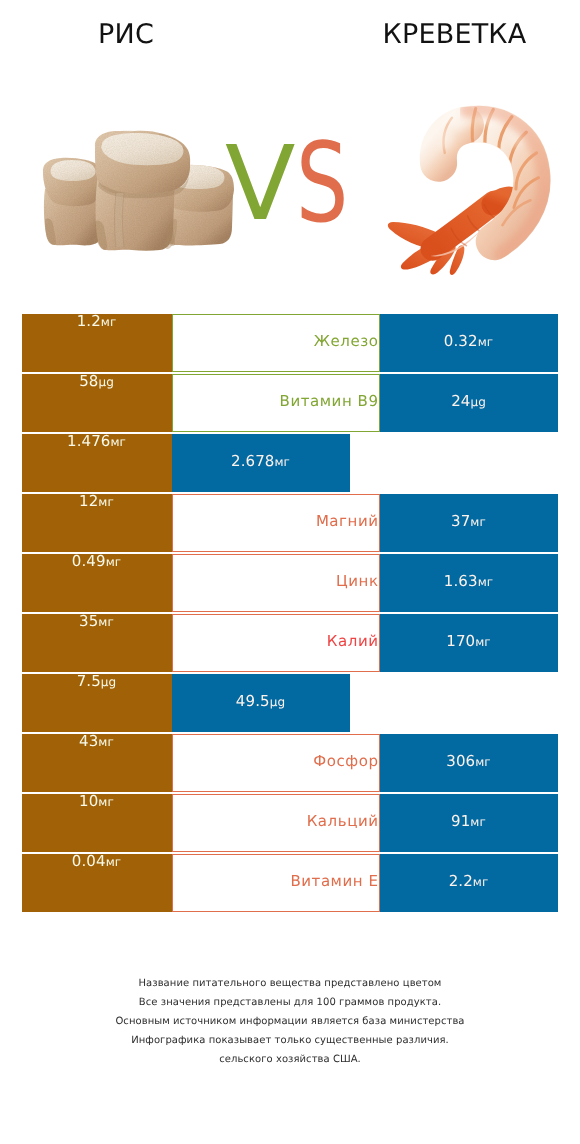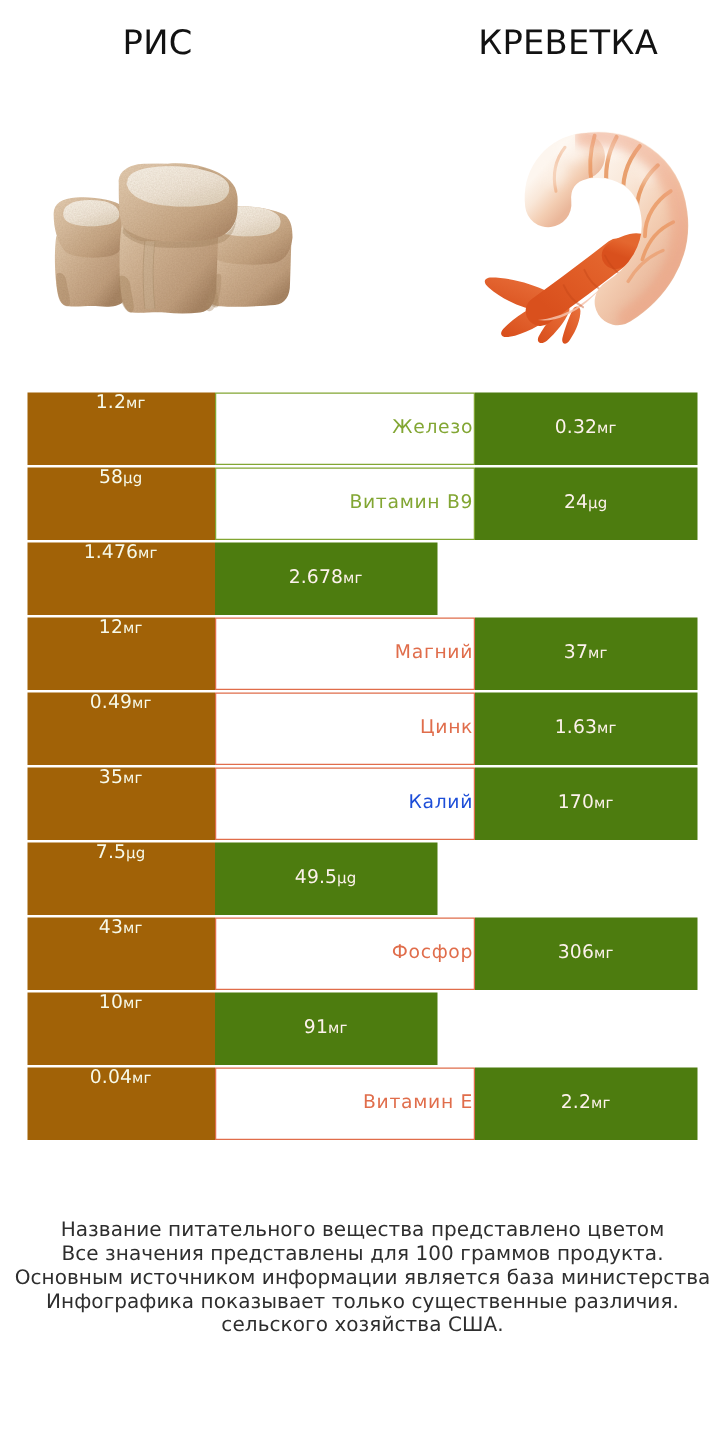--- a/index.html
+++ b/index.html
@@ -13,25 +13,25 @@
   .riceimg{position:absolute;left:38px;top:117px;}
   .shrimpimg{position:absolute;left:387px;top:91px;width:196px;height:196px;}
   .vs{position:absolute;top:133px;left:225px;font-size:103px;line-height:103px;font-weight:400;letter-spacing:1px;white-space:nowrap;}
   .vsv{color:#82A633;display:inline-block;transform:scaleX(1.0);transform-origin:left center;}
   .vss{color:#E06D4B;display:inline-block;transform:scaleX(0.80) scaleY(1.07);transform-origin:left center;margin-left:0px;}
   .table{position:absolute;left:21.5px;top:314px;width:536px;}
   .row{display:flex;height:58px;margin-bottom:2px;}
   .cl{width:150px;background:#a16207;color:#F7FAEA;display:flex;align-items:flex-start;justify-content:center;}
   .cm{flex:1;display:flex;align-items:center;justify-content:flex-end;border:1px solid #82A633;box-sizing:border-box;font-size:15px;}
   .nwrap{position:relative;top:-2.5px;letter-spacing:0.55px;}
-  .cr{width:178px;background:#4d7c0f;color:#FDF2EC;display:flex;align-items:center;justify-content:center;}
+  .cr{width:178px;background:#0369a1;color:#FDF2EC;display:flex;align-items:center;justify-content:center;}
   .num{font-size:15px;letter-spacing:0.1px;}
   .unit{font-size:12px;margin-left:0;letter-spacing:0.1px;}
   .cl .vwrap,.cr .vwrap{display:flex;align-items:baseline;position:relative;top:-2.5px;}
-  .foot{position:absolute;top:974px;left:0;width:580px;text-align:center;font-size:16px;color:#2e2e2e;line-height:19.05px;letter-spacing:0.06px;}
+  .foot{position:absolute;top:974px;left:0;width:580px;text-align:center;font-size:10px;color:#2e2e2e;line-height:19.05px;letter-spacing:0.06px;}
 </style>
 </head>
 <body>
 
 <div class="page">
   <div class="hdr">
     <div class="ttl l">РИС</div>
     <div class="ttl r">КРЕВЕТКА</div>
     <svg class="riceimg" viewBox="0 0 200 140" width="200" height="140">
       <defs>
@@ -191,20 +191,23 @@
           <ellipse cx="99" cy="26" rx="11" ry="8" fill="#fffdfa"></ellipse>
           <ellipse cx="55" cy="46" rx="9" ry="11" fill="#fdf5ed"></ellipse>
           <ellipse cx="126" cy="46" rx="8" ry="9" fill="#fdf5ed"></ellipse>
         </g>
 
         <g mask="url(#shmask)" opacity="0.5" filter="url(#softblur)">
           <path d="M78,18 C114,12 146,36 152,76 C158,114 138,142 112,158" fill="none" stroke="#eda283" stroke-width="16" stroke-linecap="round"></path>
         </g>
       </g>
     </svg>
+    <div class="vs">
+      <span class="vsv">V</span><span class="vss">S</span>
+    </div>
   </div>
   <div class="table">
       <div class="row">
         <div class="cl">
           <span class="vwrap">
             <span class="num">1.2</span>
             <span class="unit">мг</span>
           </span>
         </div>
         <div class="cm" style="border-color:#82A633;color:#82A633">
@@ -282,21 +285,21 @@
           </span>
         </div>
       </div>
       <div class="row">
         <div class="cl">
           <span class="vwrap">
             <span class="num">35</span>
             <span class="unit">мг</span>
           </span>
         </div>
-        <div class="cm" style="border-color:#E06D4B;color:#1d4ed8">
+        <div class="cm" style="border-color:#E06D4B;color:#ef4444">
           <span class="nwrap">Калий</span>
         </div>
         <div class="cr">
           <span class="vwrap">
             <span class="num">170</span>
             <span class="unit">мг</span>
           </span>
         </div>
       </div>
       <div class="row">
@@ -329,20 +332,23 @@
             <span class="unit">мг</span>
           </span>
         </div>
       </div>
       <div class="row">
         <div class="cl">
           <span class="vwrap">
             <span class="num">10</span>
             <span class="unit">мг</span>
           </span>
+        </div>
+        <div class="cm" style="border-color:#E06D4B;color:#E06D4B">
+          <span class="nwrap">Кальций</span>
         </div>
         <div class="cr">
           <span class="vwrap">
             <span class="num">91</span>
             <span class="unit">мг</span>
           </span>
         </div>
       </div>
       <div class="row">
         <div class="cl">

